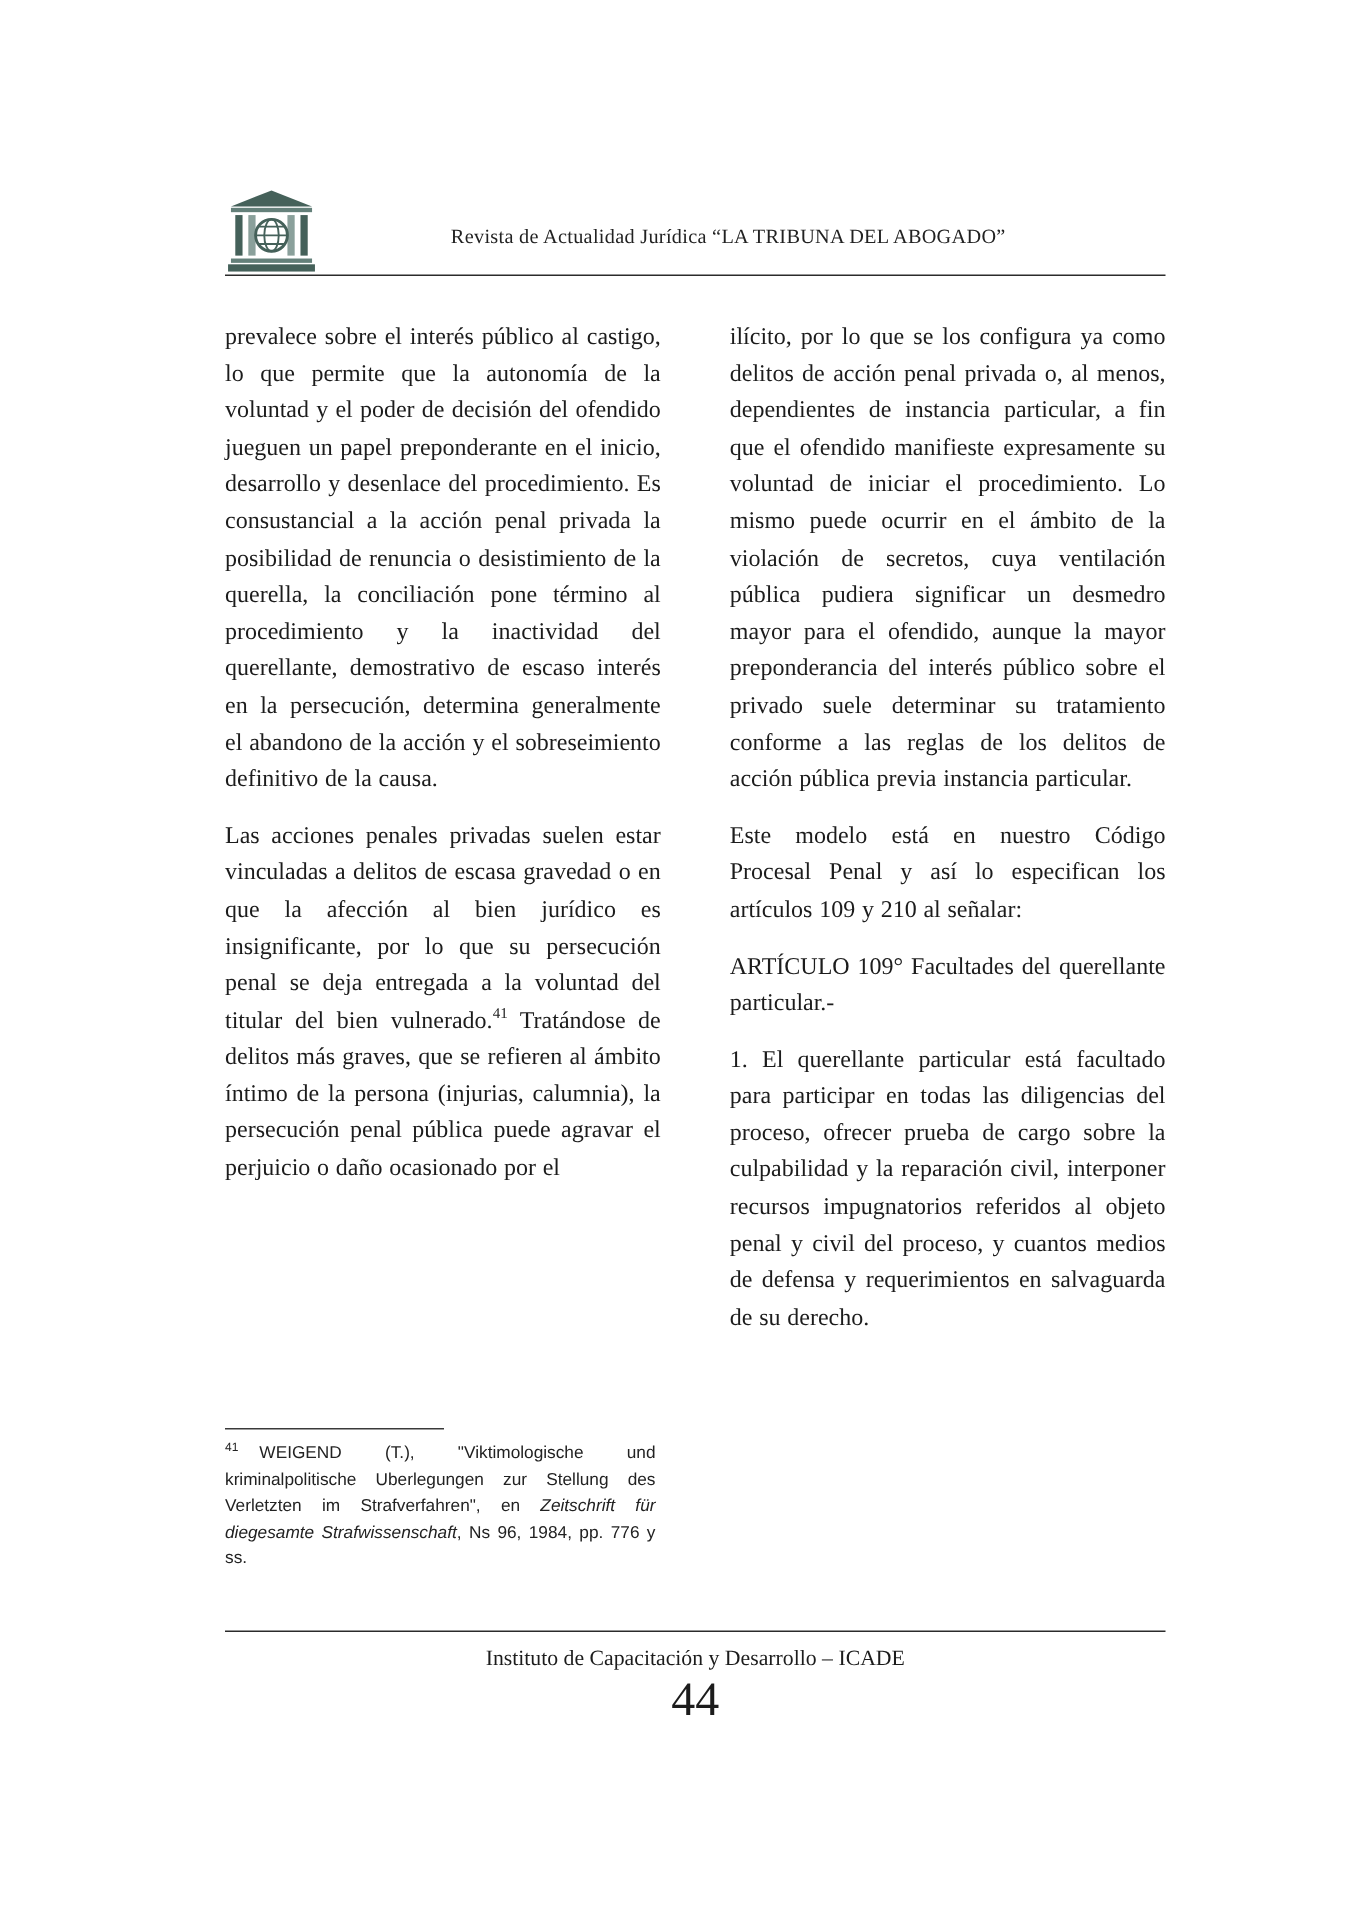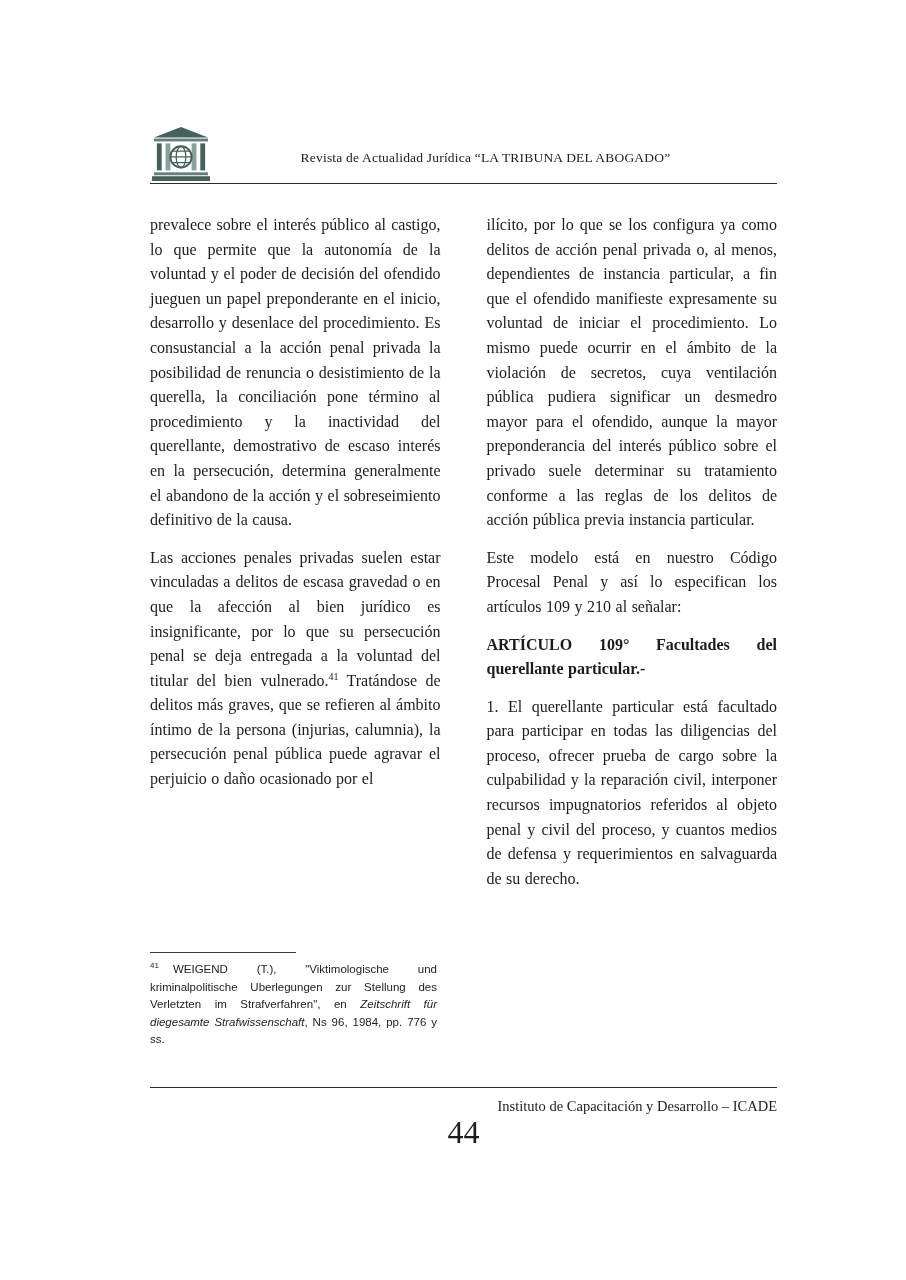--- a/index.html
+++ b/index.html
@@ -36,40 +36,40 @@
   .col {
     flex: 1 1 0;
     text-align: justify;
     font-size: 16px;
     line-height: 24.6px;
     word-spacing: 0.5px;
   }
   .col p { margin-bottom: 13px; }
   .col p:last-child { margin-bottom: 0; }
   sup.body-ref { font-size: 10px; line-height: 0; vertical-align: super; }
-  .article-heading { font-weight: bold; margin-top: 10px; }
+  .article-heading { font-weight: normal; margin-top: 10px; }
 
   
   .footnote-block { position: absolute; left: 150px; top: 952px; width: 287px; }
   .footnote-sep { width: 146px; border-top: 1px solid #3a3a3a; margin-bottom: 8px; }
   .footnote {
     font-family: "Liberation Sans", sans-serif;
     font-size: 11.5px; line-height: 17.5px;
     text-align: justify; color: #222;
   }
   .footnote sup.fn-marker { font-size: 8px; vertical-align: super; margin-right: 14px; line-height: 0; }
 
   
   .footer-rule {
     position: absolute; left: 150px; top: 1087px; width: 627px;
     border-top: 1.5px solid #2b2b2b;
   }
   .footer-text {
     position: absolute; left: 150px; top: 1098px; width: 627px;
-    text-align: right; font-size: 14.5px; color: #1c1c1c;
+    text-align: center; font-size: 14.5px; color: #1c1c1c;
   }
   .page-number {
     position: absolute; left: 150px; top: 1114px; width: 627px;
     text-align: center; font-size: 32px; color: #1c1c1c;
   }
 </style>
 </head>
 <body>
 
 <div class="page">

